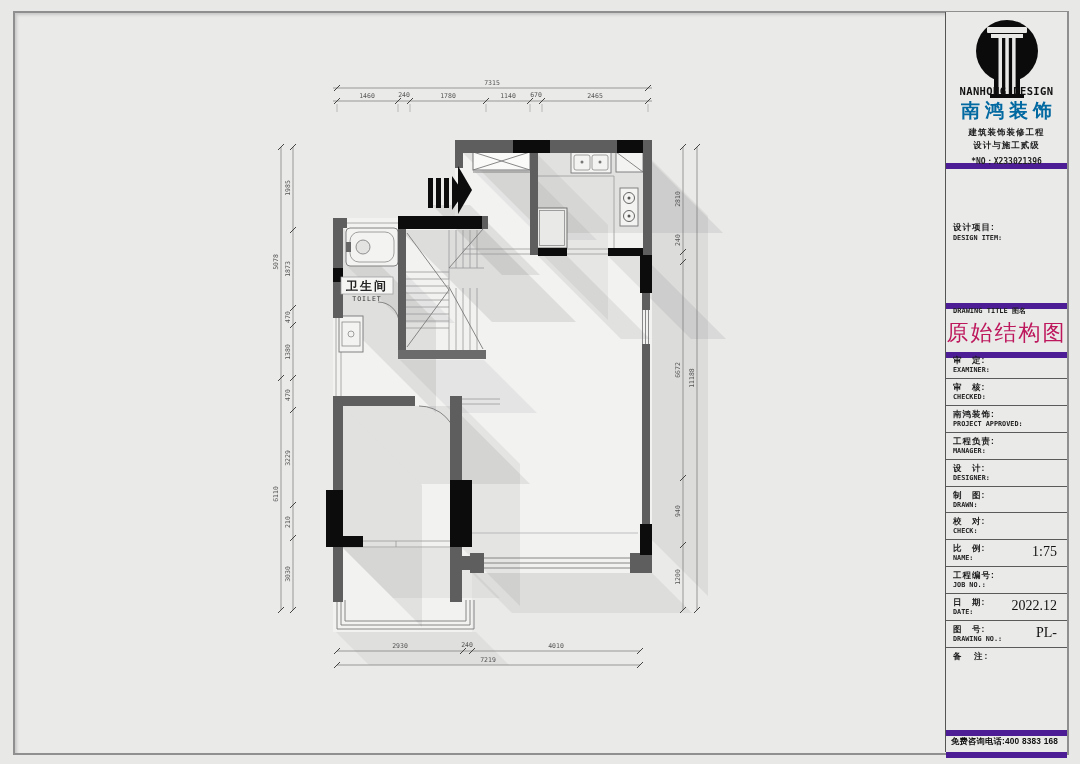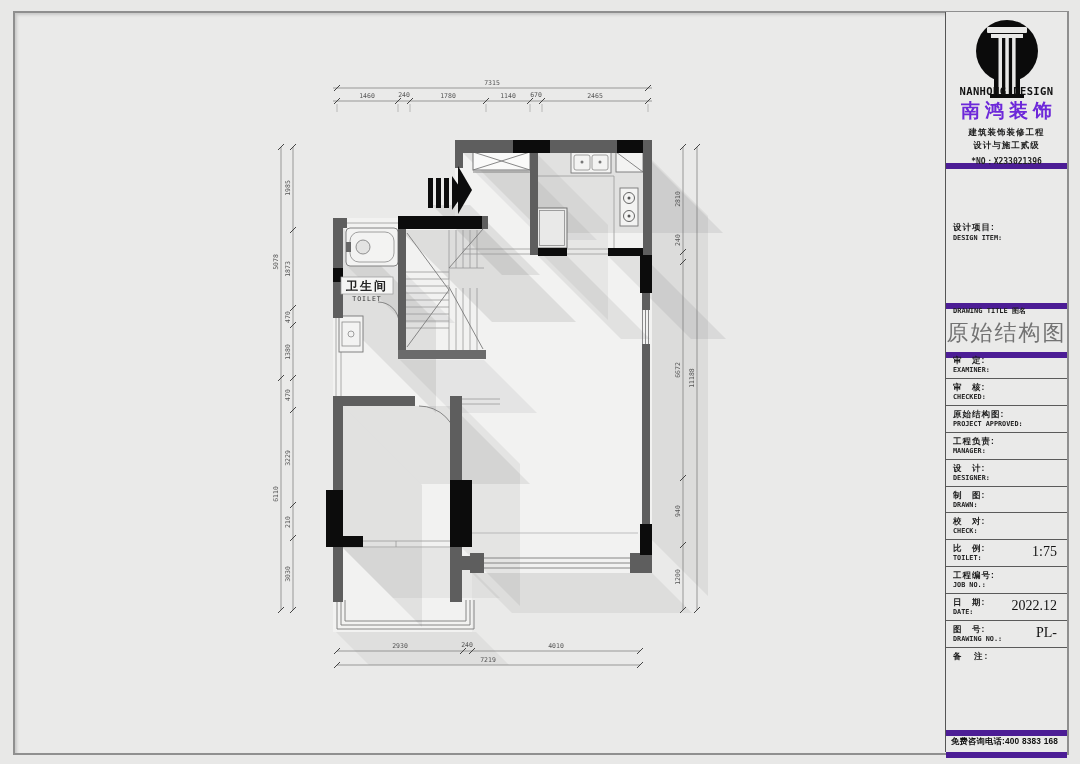--- a/index.html
+++ b/index.html
@@ -8,31 +8,31 @@
   .frame{position:absolute;left:13px;top:11px;width:1052px;height:740px;border:2px solid #8f8f8f;
          box-shadow:inset 2px 2px 3px rgba(0,0,0,.14);background:#eaeae9;}
   .plan-svg{position:absolute;left:0;top:0;}
 
   
   .tblock{position:absolute;left:945px;top:12px;width:121px;height:740px;border-left:1.6px solid #555;background:#eaeae9;}
   .tblock .sect{position:absolute;left:0;right:0;border-bottom:6px solid #4c1d95;}
   .brand{top:0;height:151px;text-align:center;}
   .brand-logo{margin:5px auto 0;display:block;}
   .brand-en{font-family:"DejaVu Sans Mono",monospace;font-size:10.5px;font-weight:bold;color:#111;letter-spacing:.4px;margin-top:-16px;}
-  .brand-cn{font-size:19px;font-weight:bold;color:#6d28d9;letter-spacing:5px;margin-top:1px;text-indent:5px;}
+  .brand-cn{font-size:19px;font-weight:bold;color:#0369a1;letter-spacing:5px;margin-top:1px;text-indent:5px;}
   .cert{font-size:8.5px;color:#222;letter-spacing:1px;margin-top:3px;font-weight:bold;}
   .license{font-family:"DejaVu Sans Mono",monospace;font-size:8px;color:#222;margin-top:4px;font-weight:bold;}
   .cnlab{position:absolute;left:7px;font-size:8.5px;font-weight:bold;color:#1c1c1c;letter-spacing:1px;}
   .enlab{position:absolute;left:7px;font-family:"DejaVu Sans Mono",monospace;font-size:6.8px;font-weight:bold;color:#222;}
   .sec-project{top:151px;height:55px;}
   .sec-design{top:206px;height:85px;}
   .sec-dtitle{top:291px;height:49px;}
   .dtitle-label{position:absolute;left:7px;top:3px;font-family:"DejaVu Sans Mono",monospace;font-size:7px;font-weight:bold;color:#222;}
   .dtitle-main{position:absolute;left:0;right:0;top:15px;text-align:center;font-family:"Liberation Serif","DejaVu Serif",serif;
-               font-size:22px;color:#737373;letter-spacing:2px;}
+               font-size:22px;color:#be185d;letter-spacing:2px;}
   .tb-rows{position:absolute;top:340px;left:0;right:0;height:296px;display:flex;flex-direction:column;}
   .tb-row{flex:1;border-bottom:1px solid #5a5a5a;position:relative;}
   .tb-row .cnlab{top:3px;}
   .tb-row .enlab{top:14px;}
   .tb-val{position:absolute;right:10px;top:4px;font-family:"Liberation Serif","DejaVu Serif",serif;font-size:14px;color:#111;}
   .sec-notes{top:636px;height:82px;}
   .notes-title{position:absolute;left:7px;top:3px;font-size:8.5px;font-weight:bold;color:#1c1c1c;letter-spacing:2px;}
   .notes-body{position:absolute;left:7px;right:4px;top:15px;font-size:8px;line-height:10.5px;color:#1c1c1c;font-weight:bold;}
   .note-fine{font-size:6px;line-height:9px;font-weight:normal;color:#333;}
   .sec-phone{top:718px;height:22px;border-bottom:none;}
@@ -311,21 +311,21 @@
         <div class="cnlab">审　定:</div>
         <div class="enlab">EXAMINER:</div>
         <div class="tb-val"></div>
       </div>
       <div class="tb-row">
         <div class="cnlab">审　核:</div>
         <div class="enlab">CHECKED:</div>
         <div class="tb-val"></div>
       </div>
       <div class="tb-row">
-        <div class="cnlab">原始结构图:</div>
+        <div class="cnlab">南鸿装饰:</div>
         <div class="enlab">PROJECT APPROVED:</div>
         <div class="tb-val"></div>
       </div>
       <div class="tb-row">
         <div class="cnlab">工程负责:</div>
         <div class="enlab">MANAGER:</div>
         <div class="tb-val"></div>
       </div>
       <div class="tb-row">
         <div class="cnlab">设　计:</div>
@@ -337,21 +337,21 @@
         <div class="enlab">DRAWN:</div>
         <div class="tb-val"></div>
       </div>
       <div class="tb-row">
         <div class="cnlab">校　对:</div>
         <div class="enlab">CHECK:</div>
         <div class="tb-val"></div>
       </div>
       <div class="tb-row">
         <div class="cnlab">比　例:</div>
-        <div class="enlab">TOILET:</div>
+        <div class="enlab">NAME:</div>
         <div class="tb-val">1:75</div>
       </div>
       <div class="tb-row">
         <div class="cnlab">工程编号:</div>
         <div class="enlab">JOB NO.:</div>
         <div class="tb-val"></div>
       </div>
       <div class="tb-row">
         <div class="cnlab">日　期:</div>
         <div class="enlab">DATE:</div>

